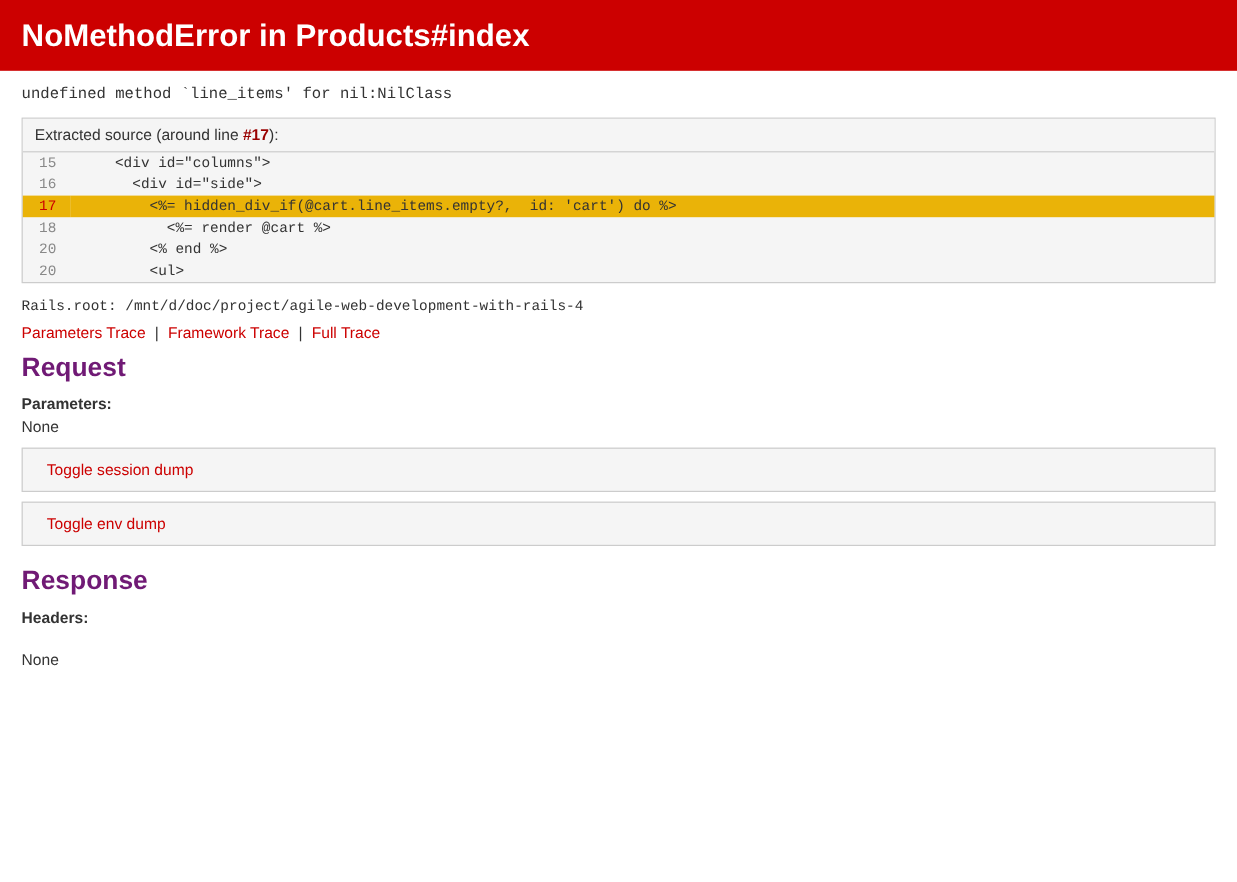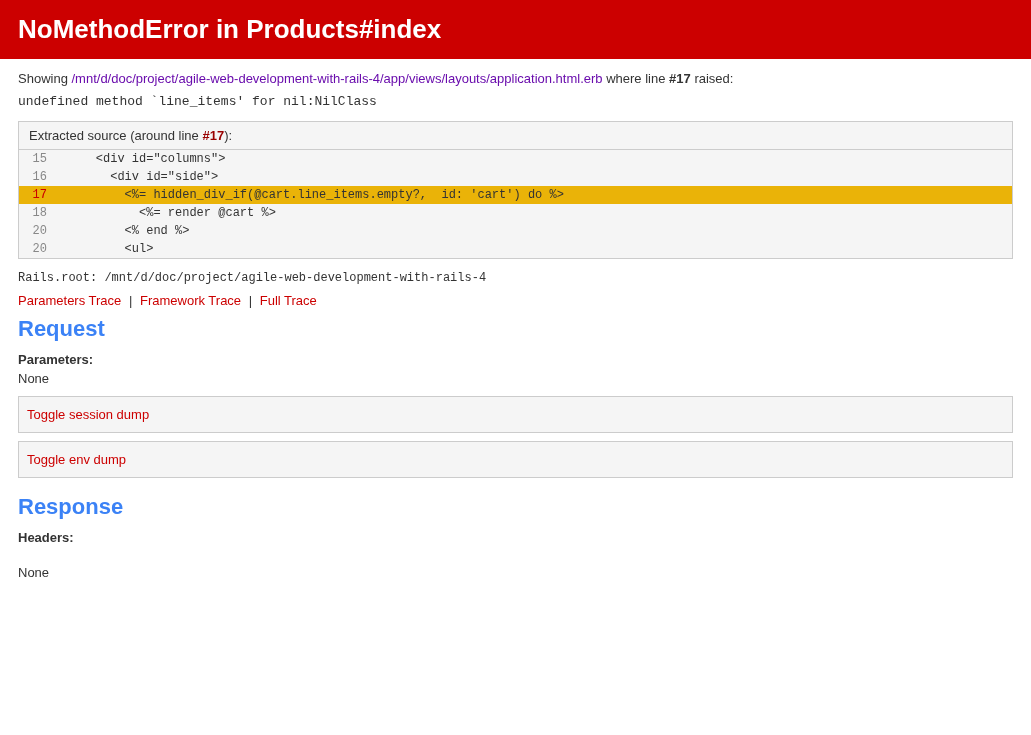--- a/index.html
+++ b/index.html
@@ -93,42 +93,42 @@
       color: #333;
     }
     .trace-path {
       font-family: 'Courier New', Courier, monospace;
       font-size: 11px;
       color: #555;
       margin-bottom: 16px;
       word-break: break-all;
     }
     .section-title {
-      color: #3b82f6;
+      color: #701a75;
       font-size: 22px;
       font-weight: bold;
       margin-bottom: 10px;
     }
     .param-label {
       font-weight: bold;
       margin-bottom: 4px;
       font-size: 13px;
     }
     .none-text {
       font-size: 13px;
       margin-bottom: 10px;
       color: #333;
     }
     .toggle-btn {
       display: block;
       width: 100%;
       text-align: left;
       border: 1px solid #ccc;
       background: #f5f5f5;
-      padding: 10px 8px;
+      padding: 10px 20px;
       font-size: 13px;
       color: #c00;
       cursor: pointer;
       margin-bottom: 8px;
       font-family: Arial, Helvetica, sans-serif;
     }
     .response-section {
       margin-top: 16px;
     }
     .headers-label {
@@ -139,23 +139,20 @@
   </style>
 </head>
 <body>
 
 <div class="error-header">
   <h1>NoMethodError in Products#index</h1>
 </div>
 
 <div class="main-content">
 
-  <p class="showing-line">
-    <span>Showing </span><a class="file-link" href="#">/mnt/d/doc/project/agile-web-development-with-rails-4/app/views/layouts/application.html.erb</a><span> where line </span><strong>#17</strong><span> raised:</span>
-  </p>
 
   <p class="error-message">undefined method `line_items' for nil:NilClass</p>
 
   <div class="extracted-source">
     <div class="extracted-source-header">
       <span>Extracted source (around line </span><strong>#17</strong><span>):</span>
     </div>
     <table class="code-table">
       <tbody id="code-lines">
           <tr>

